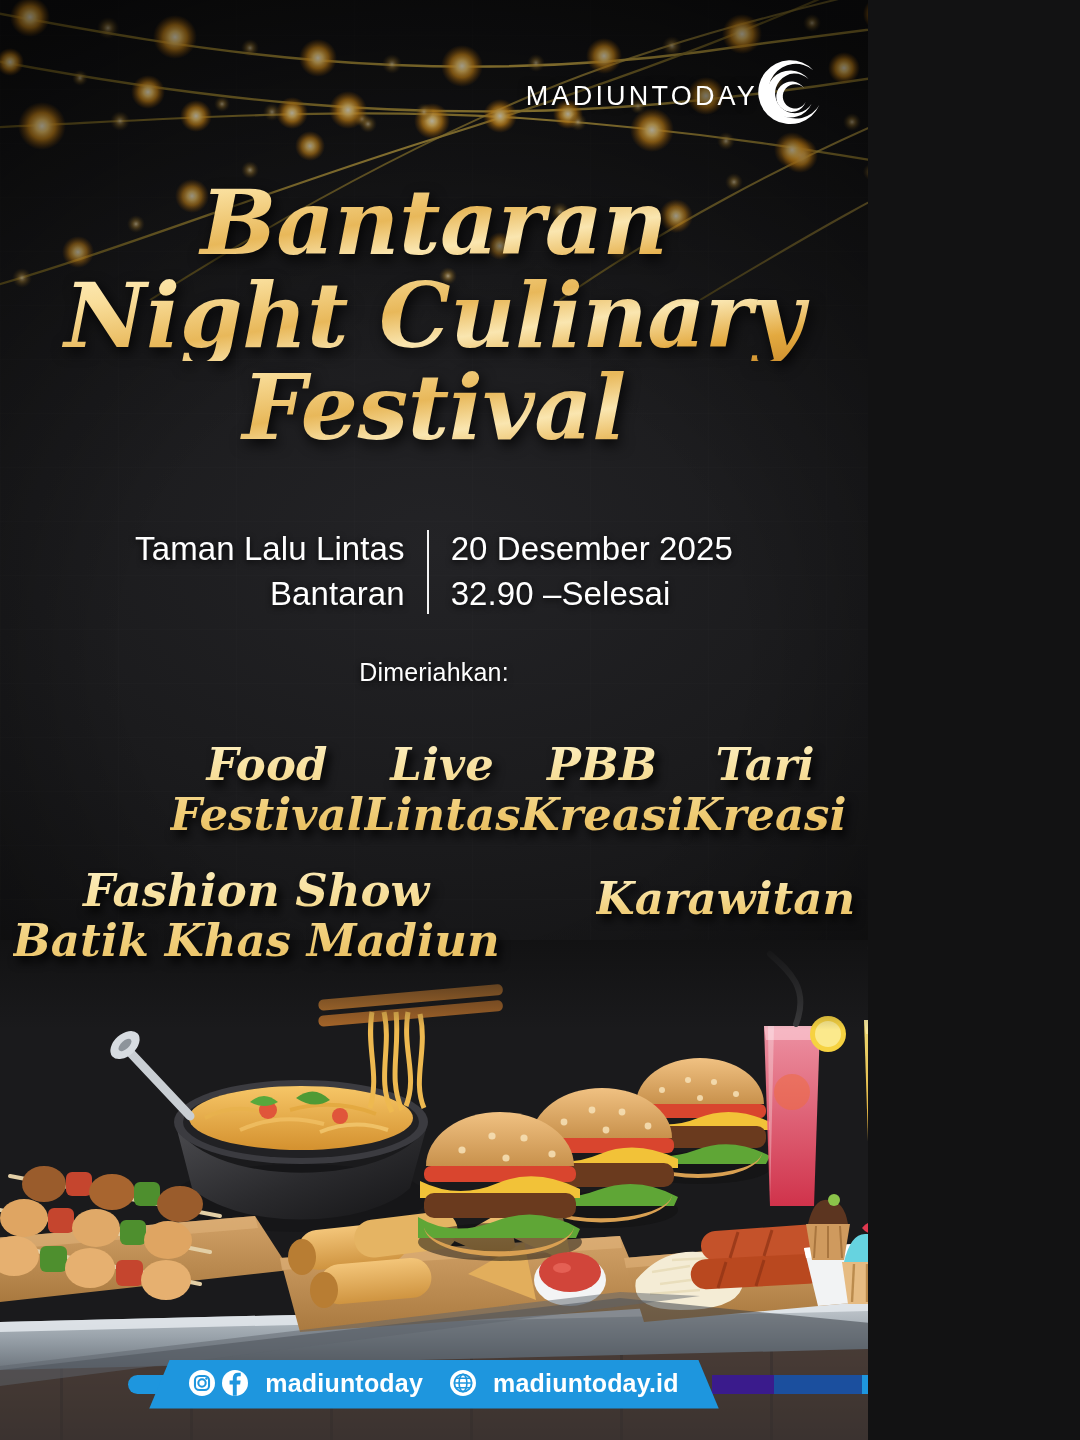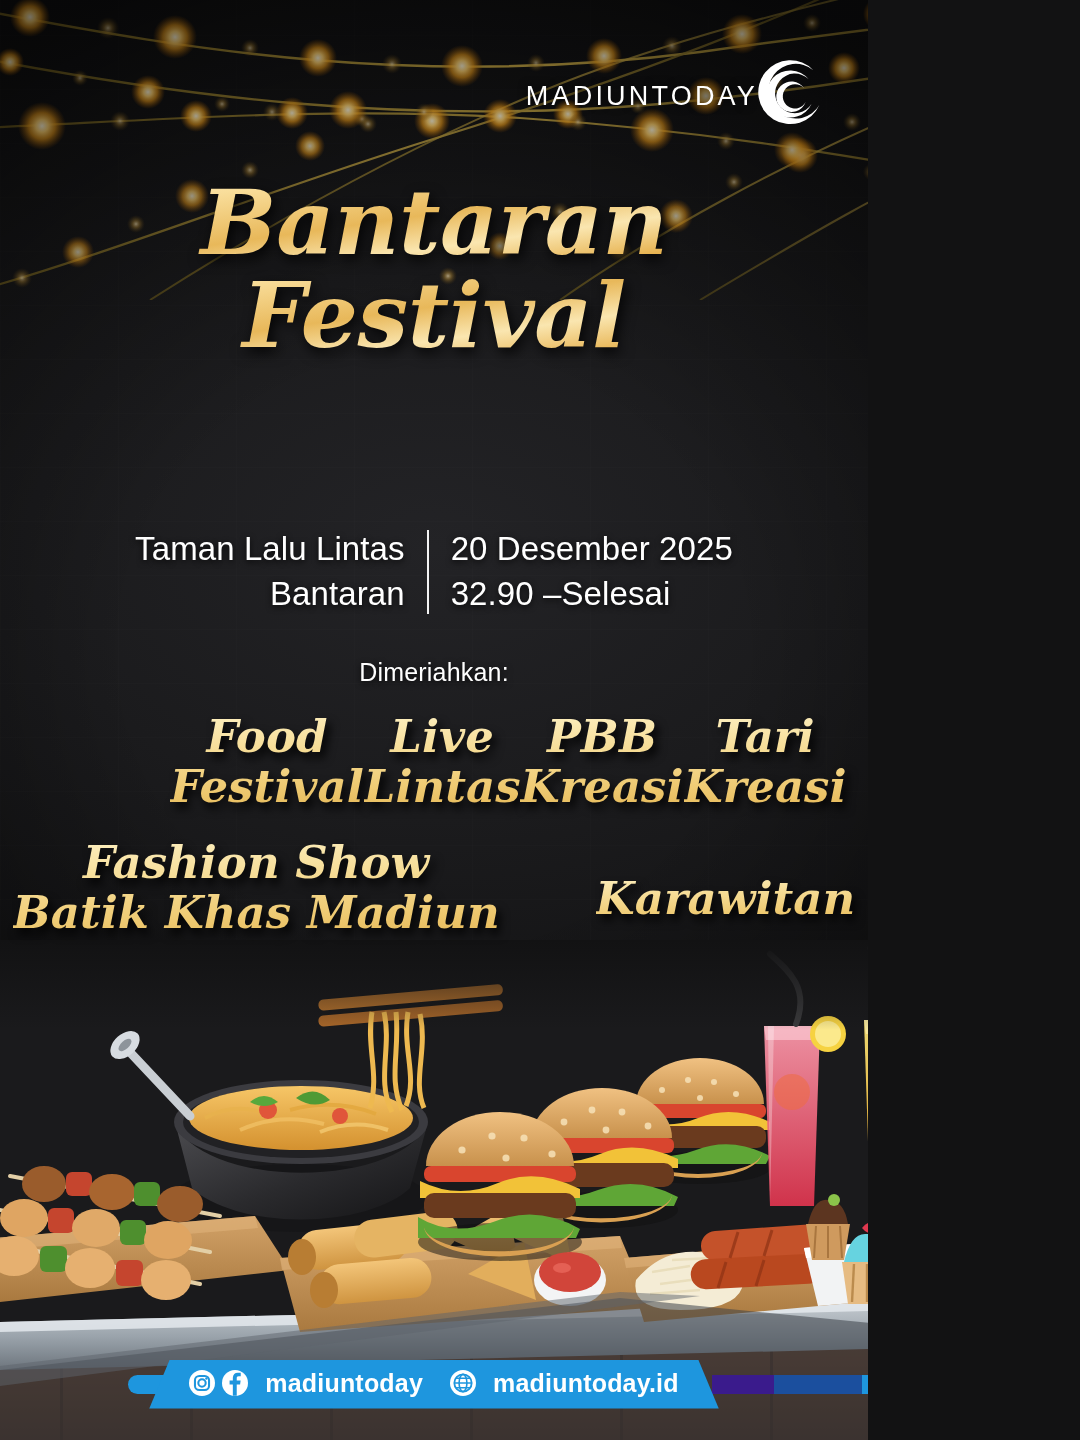--- a/index.html
+++ b/index.html
@@ -130,20 +130,21 @@
     font-family:"DejaVu Serif", "Liberation Serif", serif;
     font-style:italic;
     font-weight:700;
     color:#F7DB93;
     background:linear-gradient(178deg,#FDF0C2 0%, #F6DC95 40%, #EFCB74 72%, #E5B857 100%);
     -webkit-background-clip:text;
     background-clip:text;
     -webkit-text-fill-color:transparent;
     color:transparent;
     filter:drop-shadow(4px 6px 5px rgba(0,0,0,.9));
+    margin-top:28px;
   }
 
   .row-a {
     position:absolute;
     left:170px; right:150px; top:712px;
     display:flex;
     justify-content:space-between;
     align-items:flex-start;
     z-index:5;
   }
@@ -333,20 +334,21 @@
     <svg class="logo-mark" viewBox="0 0 100 100">
       <path d="M50 6 A44 44 0 1 1 49 6 Z" fill="none"></path>
       <path d="M78 16 A42 42 0 1 0 86 62 A36 36 0 1 1 78 16 Z" fill="#ffffff"></path>
       <path d="M72 28 A31 31 0 1 0 76 60 A26 26 0 1 1 72 28 Z" fill="#ffffff"></path>
       <path d="M66 40 A20 20 0 1 0 68 58 A16 16 0 1 1 66 40 Z" fill="#ffffff"></path>
     </svg>
   </div>
 
   <div class="title-wrap">
     <div class="title-line">Bantaran</div>
+    <div class="title-line">Night Culinary</div>
     <div class="title-line">Festival</div>
   </div>
 
   <div class="info">
     <div class="info-col left">
       <div class="info-line">Taman Lalu Lintas</div>
       <div class="info-line">Bantaran</div>
     </div>
     <div class="info-div"></div>
     <div class="info-col right">

